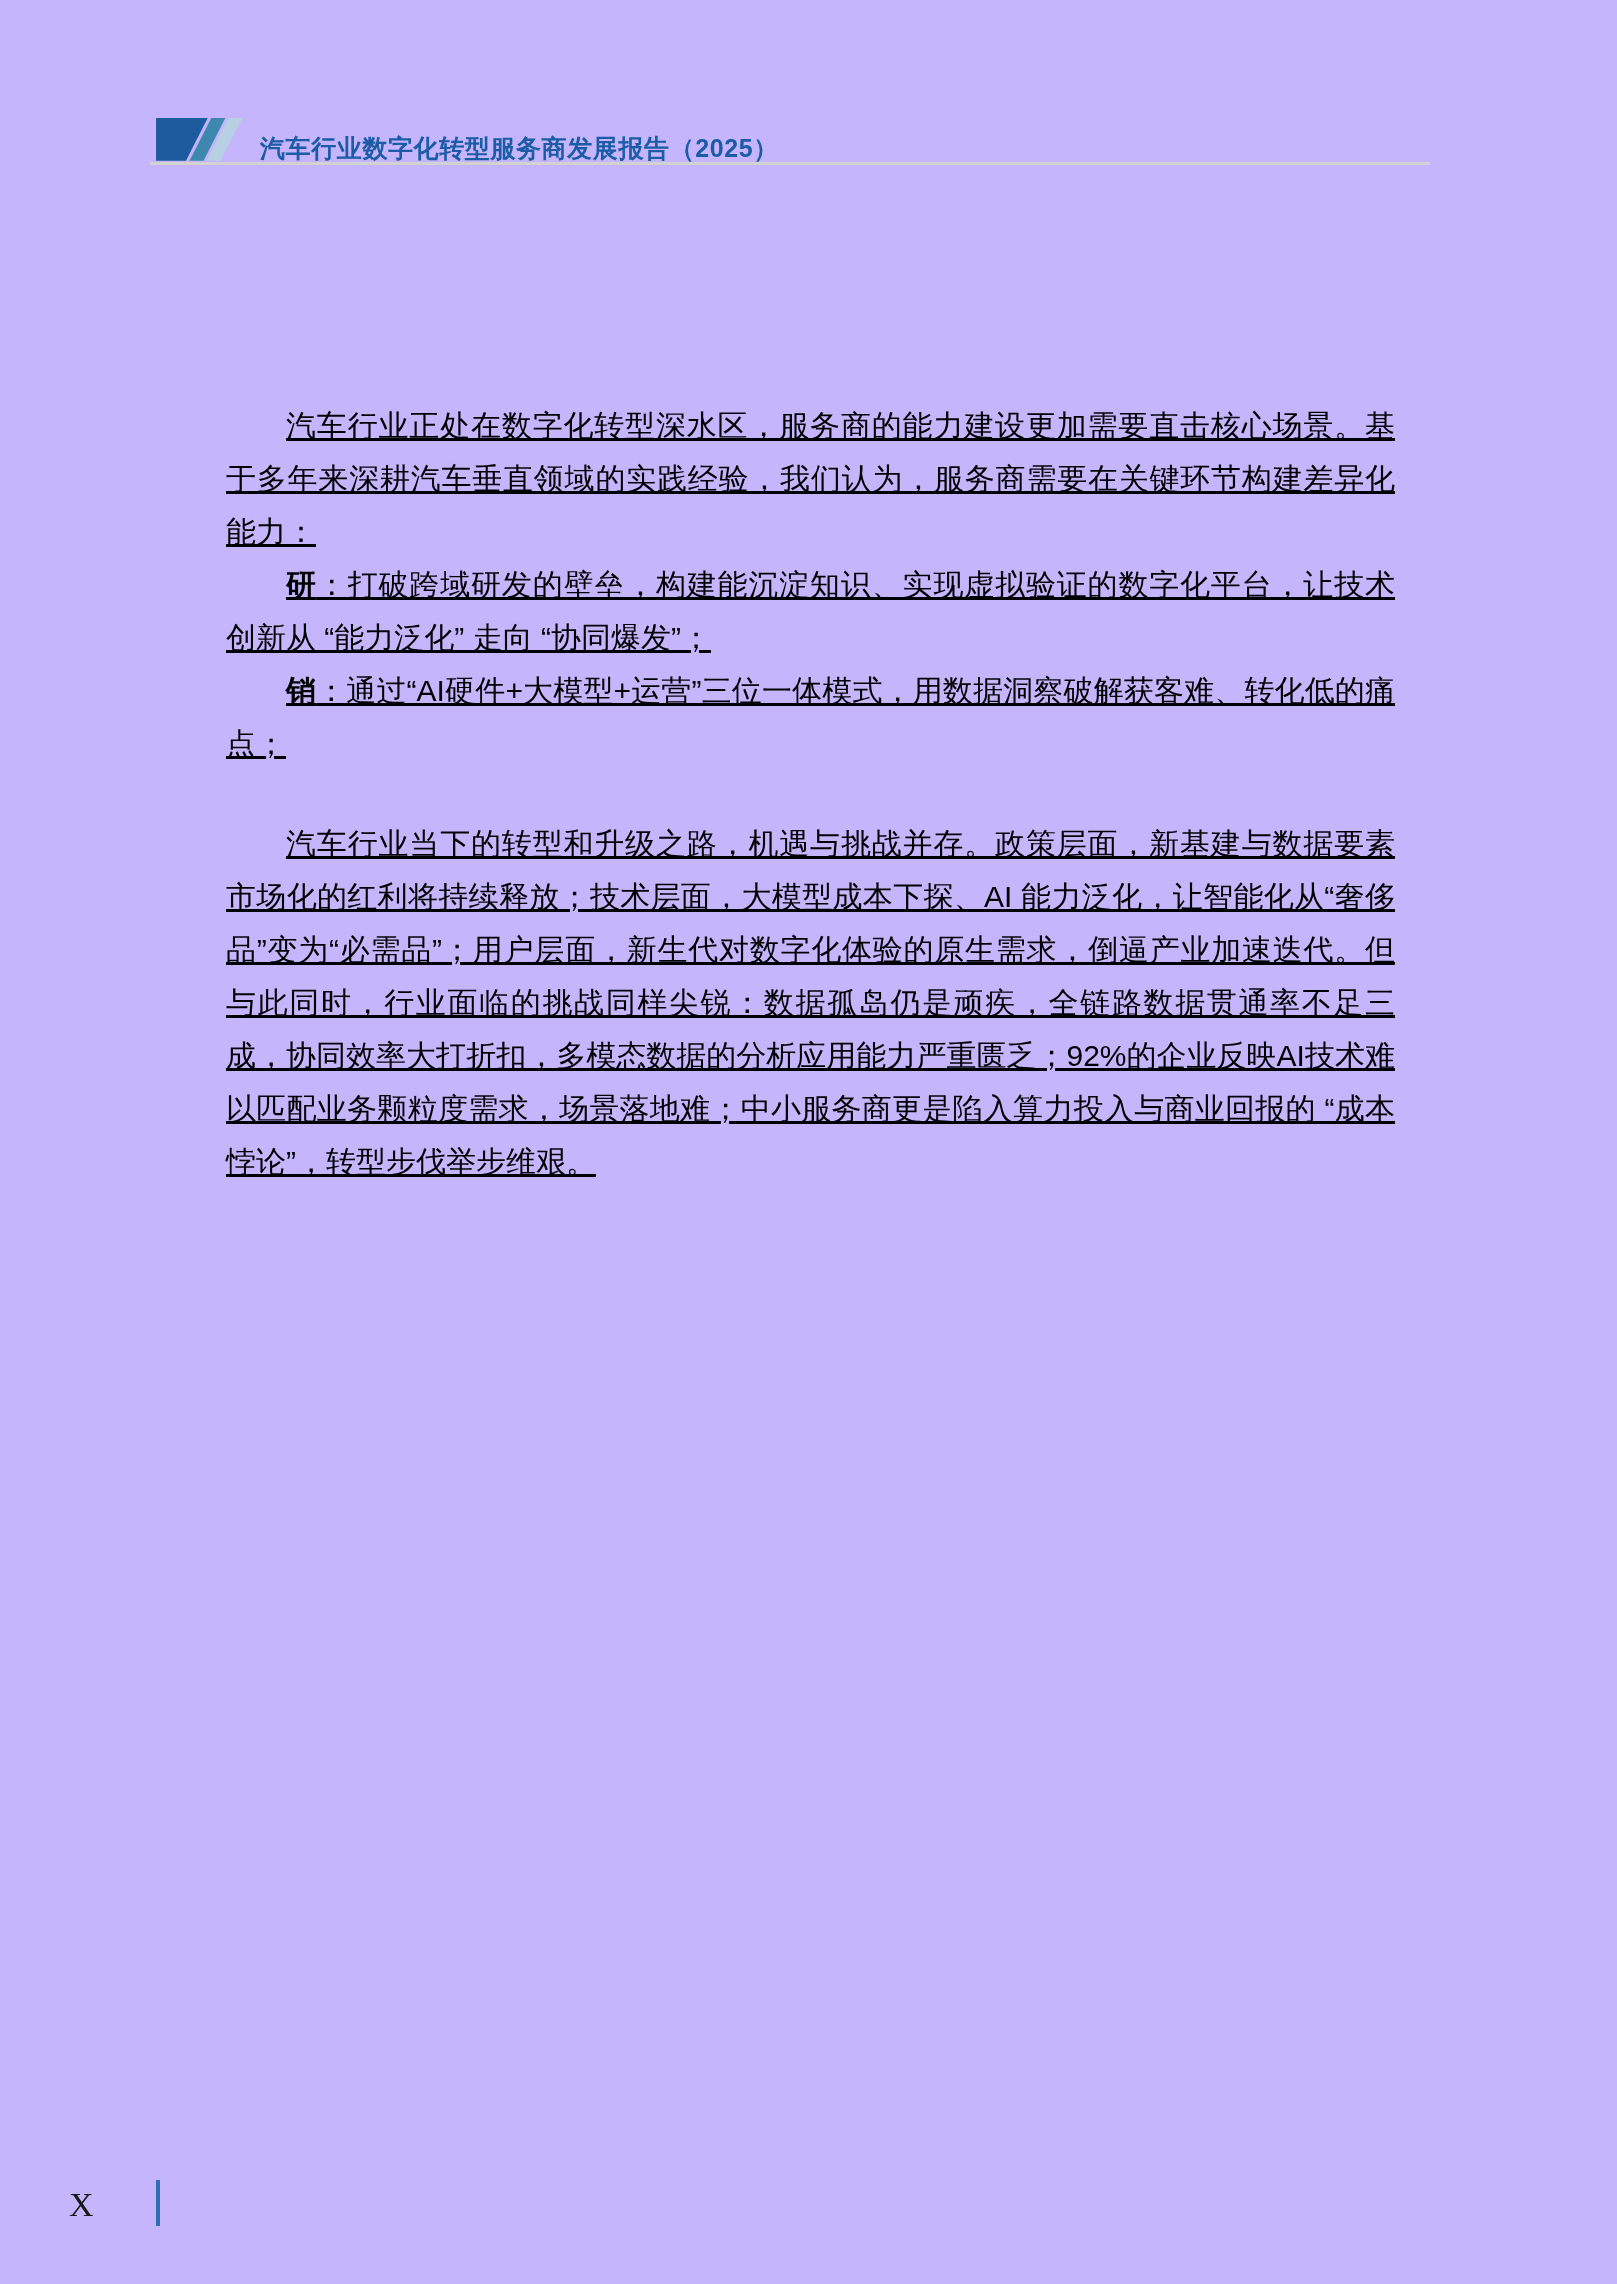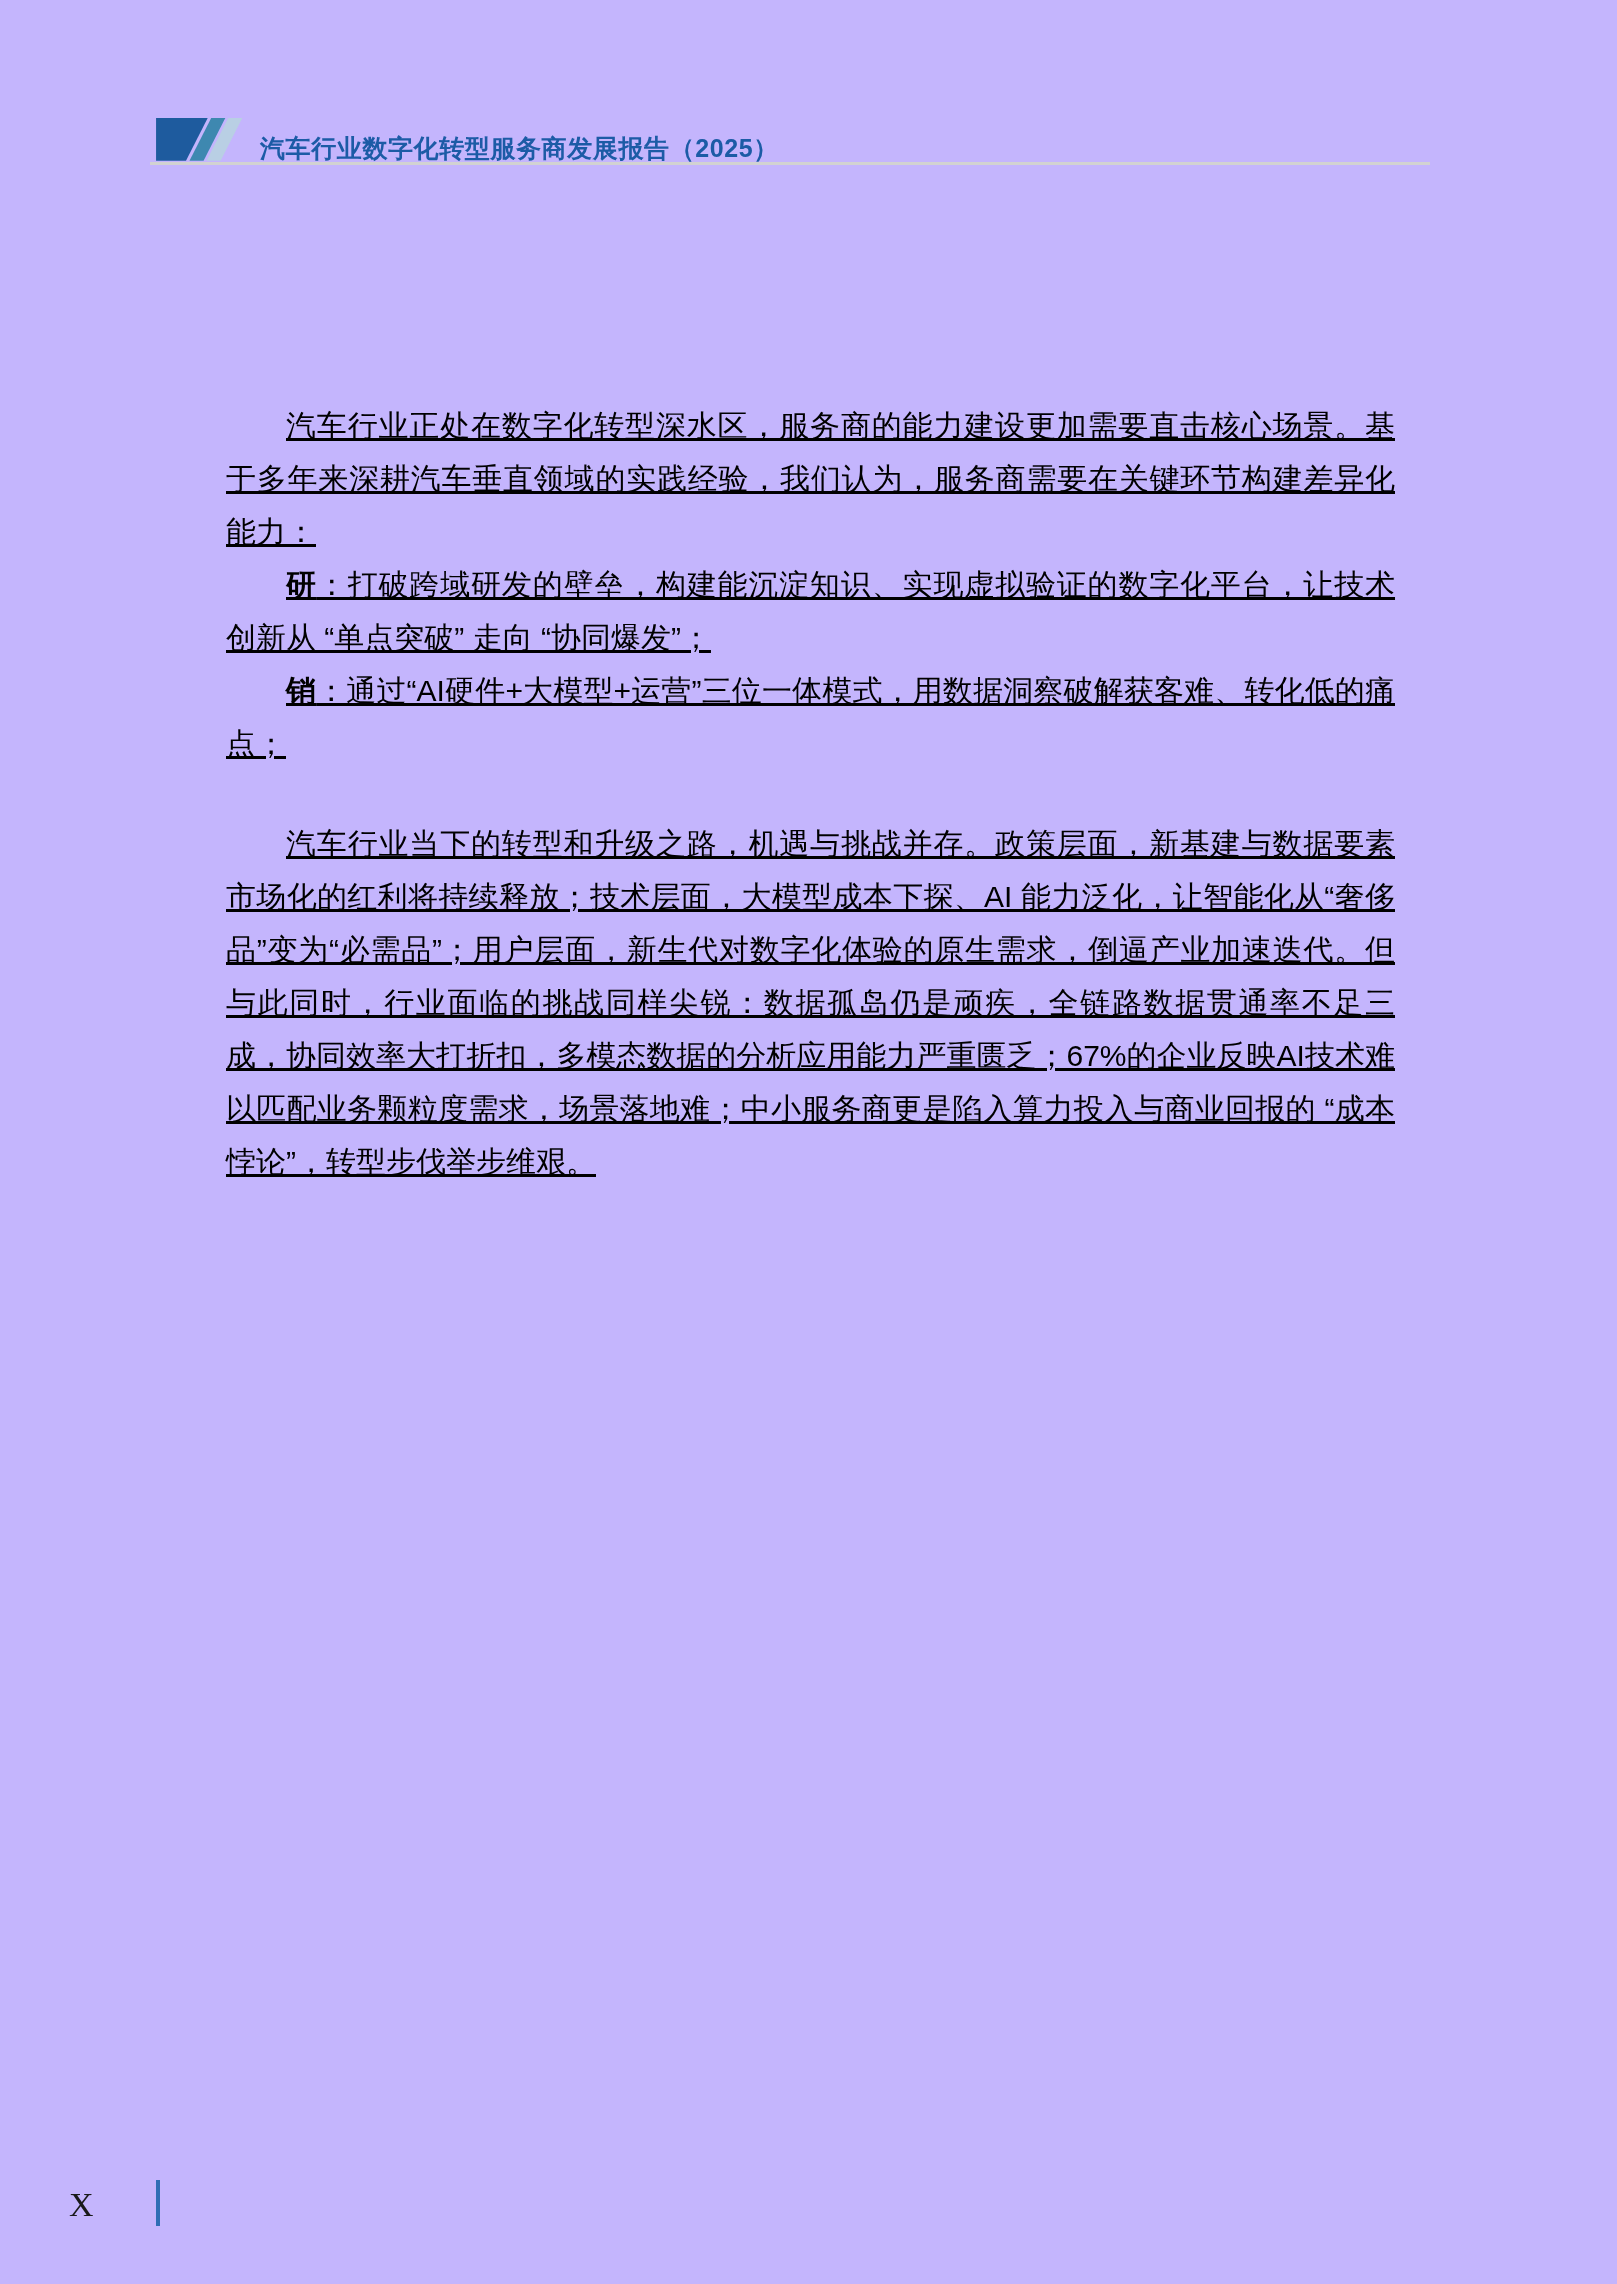--- a/index.html
+++ b/index.html
@@ -59,28 +59,28 @@
     <div class="header-rule"></div>
   </div>
 
   <div class="body-text">
 
     <p class="para">
       <span>汽车行业正处在数字化转型深水区，服务商的能力建设更加需要直击核心场景。基于多年来深耕汽车垂直领域的实践经验，我们认为，服务商需要在关键环节构建差异化能力：</span>
     </p>
 
     <p class="para">
-      <span class="bullet-label">研</span><span>：打破跨域研发的壁垒，构建能沉淀知识、实现虚拟验证的数字化平台，让技术创新从 “单点突破” 走向 “协同爆发”；</span>
+      <span class="bullet-label">研</span><span>：打破跨域研发的壁垒，构建能沉淀知识、实现虚拟验证的数字化平台，让技术创新从 “能力泛化” 走向 “协同爆发”；</span>
     </p>
     <p class="para">
       <span class="bullet-label">销</span><span>：通过“AI硬件+大模型+运营”三位一体模式，用数据洞察破解获客难、转化低的痛点；</span>
     </p>
 
     <p class="para gap">
-      <span>汽车行业当下的转型和升级之路，机遇与挑战并存。政策层面，新基建与数据要素市场化的红利将持续释放；技术层面，大模型成本下探、AI 能力泛化，让智能化从“奢侈品”变为“必需品”；用户层面，新生代对数字化体验的原生需求，倒逼产业加速迭代。但与此同时，行业面临的挑战同样尖锐：数据孤岛仍是顽疾，全链路数据贯通率不足三成，协同效率大打折扣，多模态数据的分析应用能力严重匮乏；67%的企业反映AI技术难以匹配业务颗粒度需求，场景落地难；中小服务商更是陷入算力投入与商业回报的 “成本悖论”，转型步伐举步维艰。</span>
+      <span>汽车行业当下的转型和升级之路，机遇与挑战并存。政策层面，新基建与数据要素市场化的红利将持续释放；技术层面，大模型成本下探、AI 能力泛化，让智能化从“奢侈品”变为“必需品”；用户层面，新生代对数字化体验的原生需求，倒逼产业加速迭代。但与此同时，行业面临的挑战同样尖锐：数据孤岛仍是顽疾，全链路数据贯通率不足三成，协同效率大打折扣，多模态数据的分析应用能力严重匮乏；92%的企业反映AI技术难以匹配业务颗粒度需求，场景落地难；中小服务商更是陷入算力投入与商业回报的 “成本悖论”，转型步伐举步维艰。</span>
     </p>
 
 
 
   </div>
 
   <div>
     <div class="footer-page-number">X</div>
     <div class="footer-accent-bar"></div>
   </div>

